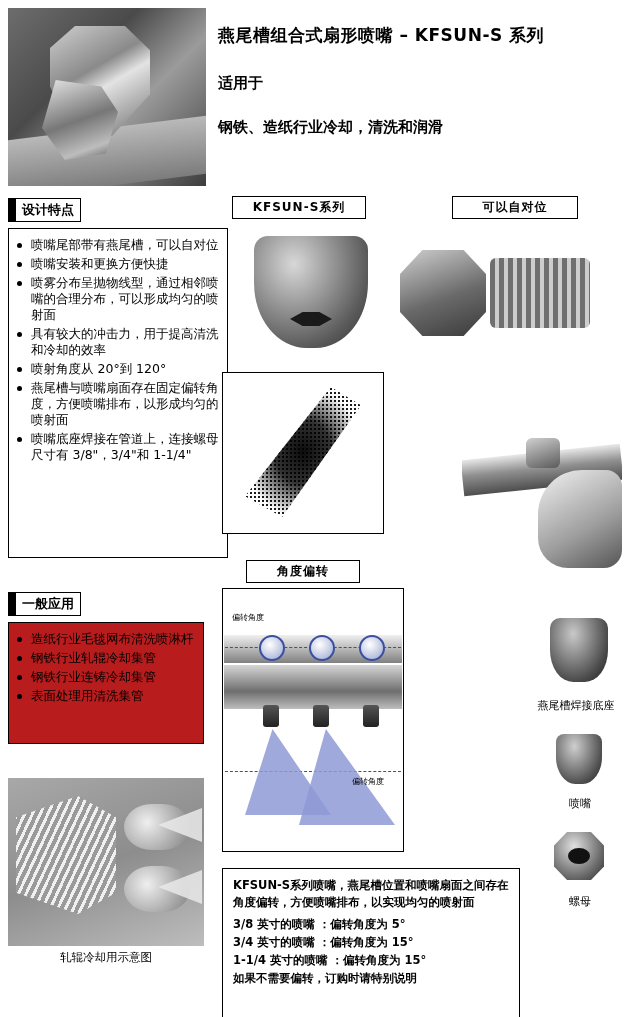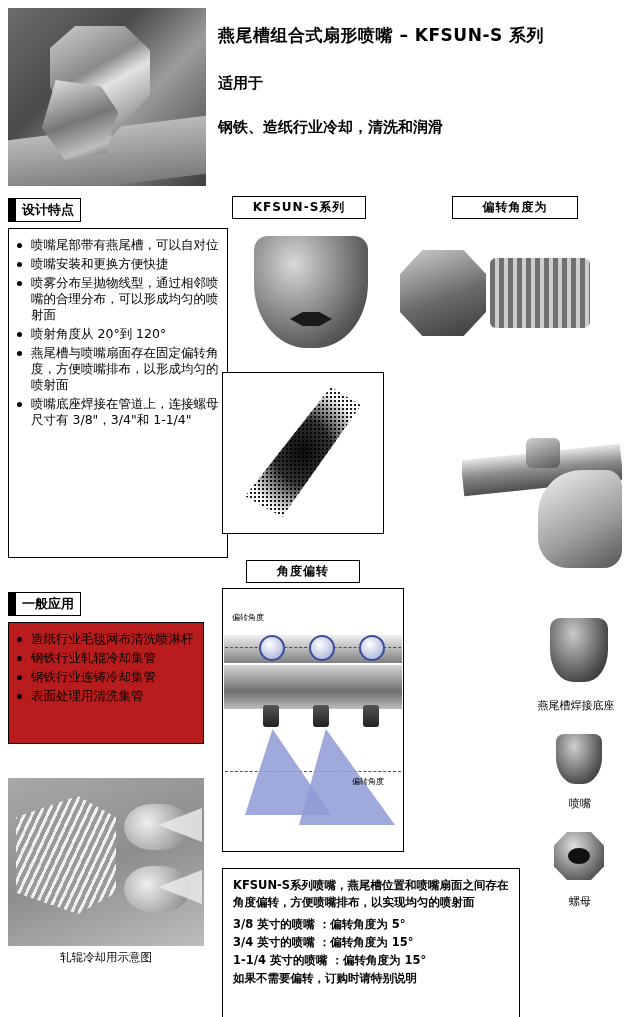--- a/index.html
+++ b/index.html
@@ -211,20 +211,21 @@
   <div id="header-title">燕尾槽组合式扇形喷嘴 – KFSUN-S 系列</div>
   <div id="header-sub1">适用于</div>
   <div id="header-sub2">钢铁、造纸行业冷却，清洗和润滑</div>
 
   <div class="section-head abs" id="feat-head">设计特点</div>
   <div id="feat-box">
     <ul class="bullets">
       <li>喷嘴尾部带有燕尾槽，可以自对位</li>
       <li>喷嘴安装和更换方便快捷</li>
       <li>喷雾分布呈抛物线型，通过相邻喷嘴的合理分布，可以形成均匀的喷射面</li>
+      <li>具有较大的冲击力，用于提高清洗和冷却的效率</li>
       <li>喷射角度从 20°到 120°</li>
       <li>燕尾槽与喷嘴扇面存在固定偏转角度，方便喷嘴排布，以形成均匀的喷射面</li>
       <li>喷嘴底座焊接在管道上，连接螺母尺寸有 3/8"，3/4"和 1-1/4"</li>
     </ul>
   </div>
 
   <div class="section-head abs" id="app-head">一般应用</div>
   <div id="app-box">
     <ul class="bullets">
       <li>造纸行业毛毯网布清洗喷淋杆</li>
@@ -242,21 +243,21 @@
     <div class="cone2"></div>
   </div>
   <div id="roller-cap">轧辊冷却用示意图</div>
 
   <div class="caption-bar abs" id="cap-series">KFSUN-S系列</div>
   <div class="imgbox" id="series-img">
     <div class="body"></div>
     <div class="slot"></div>
   </div>
 
-  <div class="caption-bar abs" id="cap-conn">偏转角度为</div>
+  <div class="caption-bar abs" id="cap-conn">可以自对位</div>
   <div class="imgbox" id="conn-img">
     <div class="nut"></div>
     <div class="thread"></div>
   </div>
 
   <div class="imgbox" id="spray-img">
     <div class="plume"></div>
     <div class="dots"></div>
   </div>
 

